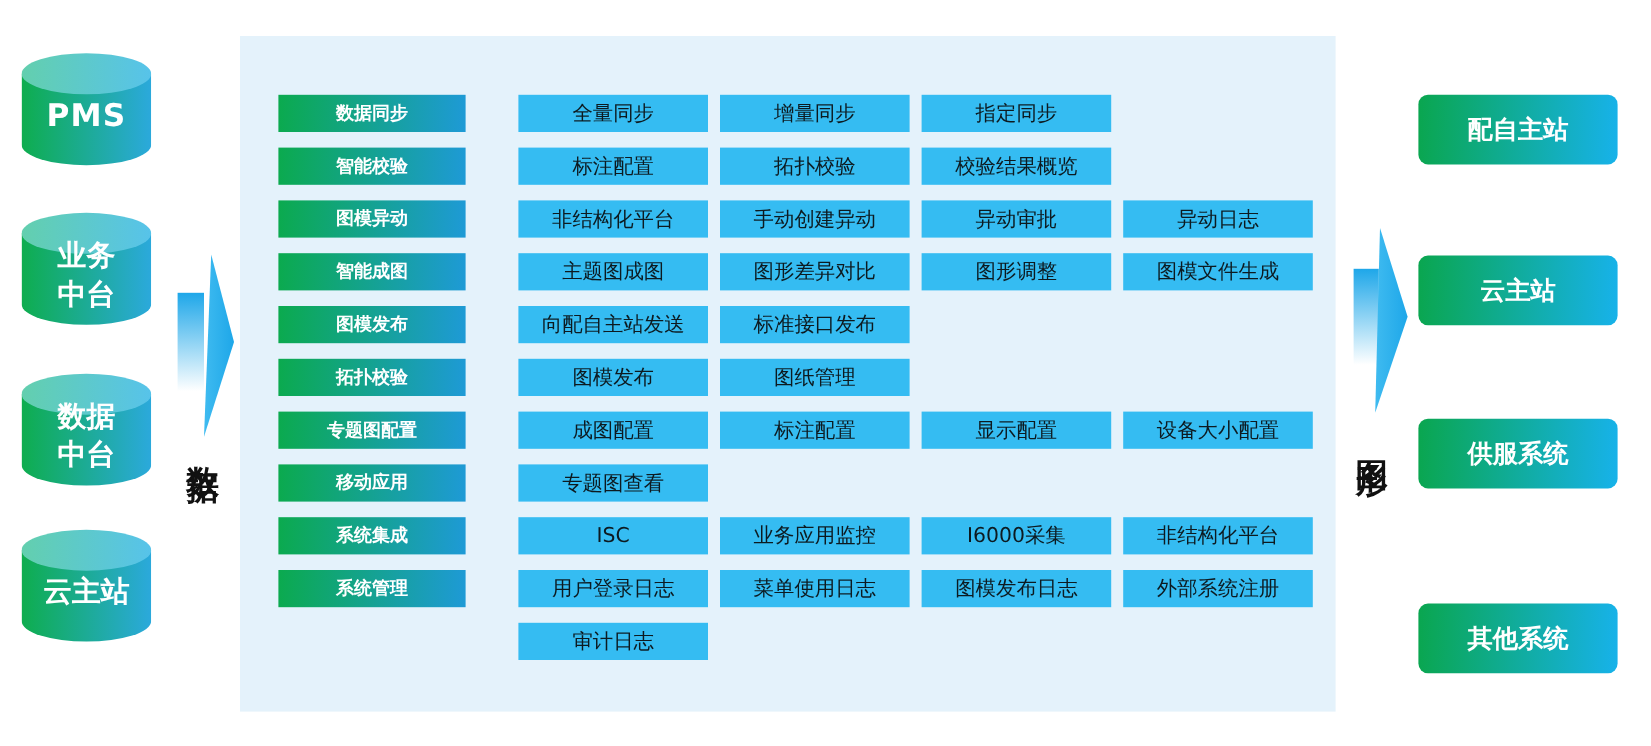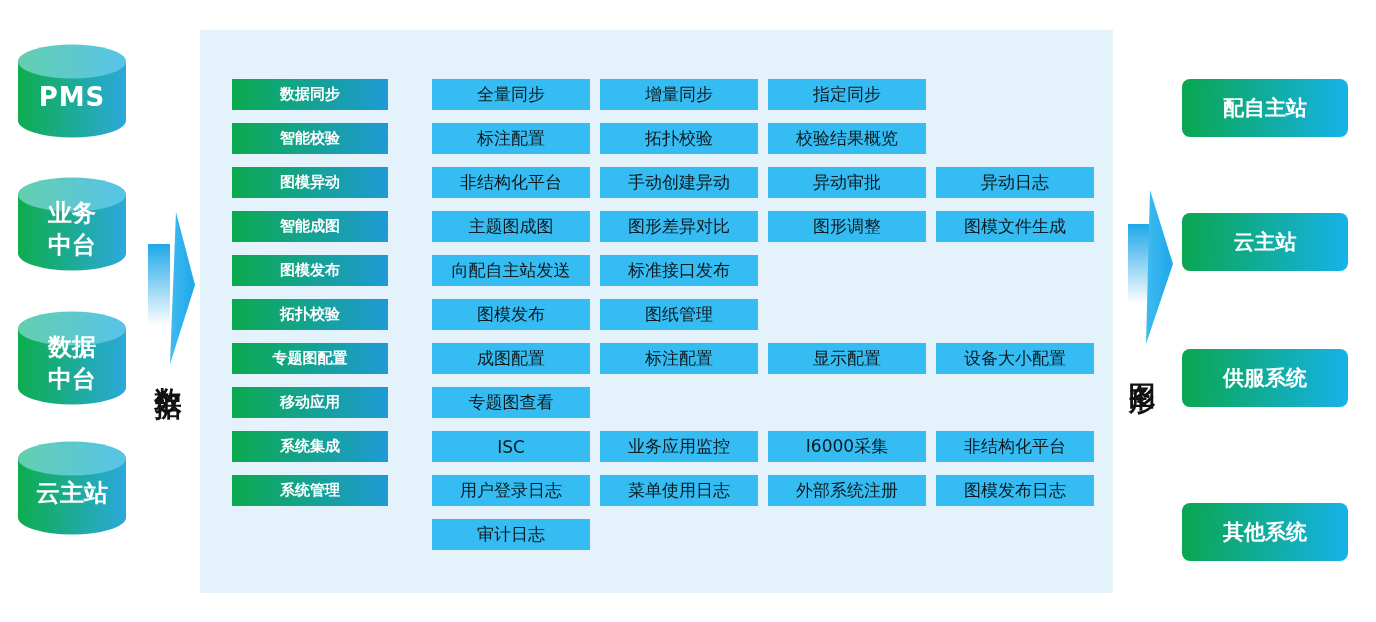--- a/index.html
+++ b/index.html
@@ -191,22 +191,22 @@
           <div class="cat-btn">系统集成</div>
           <div class="feat-btn">ISC</div>
           <div class="feat-btn">业务应用监控</div>
           <div class="feat-btn">I6000采集</div>
           <div class="feat-btn">非结构化平台</div>
         </div>
         <div class="row">
           <div class="cat-btn">系统管理</div>
           <div class="feat-btn">用户登录日志</div>
           <div class="feat-btn">菜单使用日志</div>
+          <div class="feat-btn">图模发布日志</div>
           <div class="feat-btn">外部系统注册</div>
-          <div class="feat-btn">图模发布日志</div>
         </div>
         <div class="row">
           <div class="cat-btn spacer"></div>
           <div class="feat-btn">审计日志</div>
         </div>
       </div>
   </div>
 
   <svg class="flow-arrow" style="left:1122px; top:186px" viewBox="0 0 54 162">
     <rect x="6" y="38" width="21" height="80" fill="url(#ribbonGrad)"></rect>

